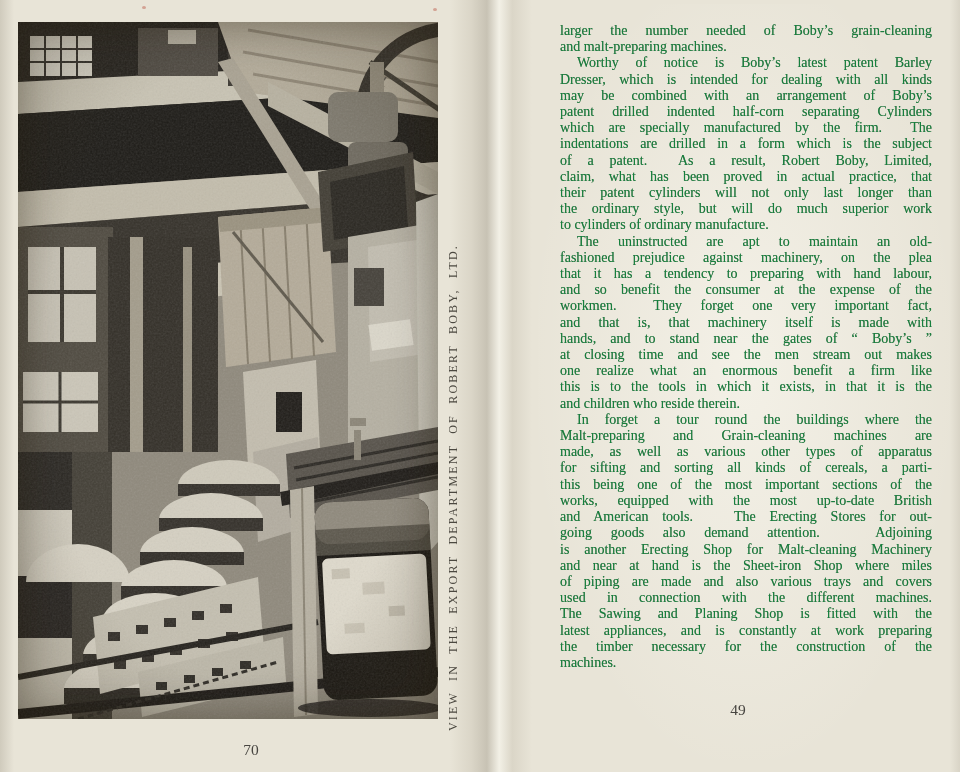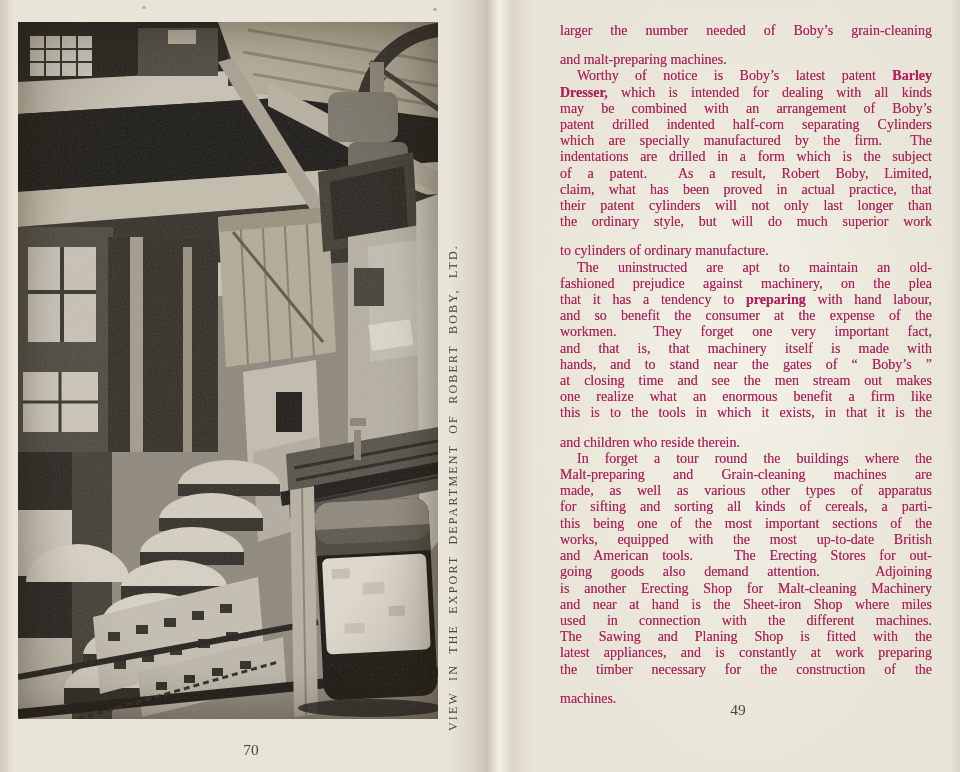--- a/index.html
+++ b/index.html
@@ -32,27 +32,27 @@
   .pagenum-left{left:211px;top:741px;}
   .pagenum-right{left:698px;top:701px;}
   
   .text-halo{
     position:absolute;left:538px;top:4px;width:412px;height:756px;
     background:radial-gradient(ellipse at 50% 48%, rgba(253,251,244,.55) 0%, rgba(253,251,244,0) 74%);
     pointer-events:none;
   }
   .text-column{
     position:absolute;left:560px;top:23px;width:372px;
-    font-size:14px;line-height:16.2px;color:#be185d;
+    font-size:14px;line-height:16.2px;color:#15803d;
     text-shadow:0 0 .4px rgba(58,54,46,.55);
   }
   .pline{text-align:justify;text-align-last:justify;}
-  .pline.lastline{text-align-last:left;margin-top:13px;}
+  .pline.lastline{text-align-last:left;}
   .pline.indent{text-indent:17px;}
-  .pline b{font-weight:bold;}
+  .pline b{font-weight:normal;}
   
   .gutter{
     position:absolute;left:450px;top:0;width:82px;height:772px;pointer-events:none;
     background:linear-gradient(90deg,
       rgba(101,88,62,0) 0%, rgba(101,88,62,.10) 26%,
       rgba(70,60,40,.20) 45%, rgba(255,255,248,.45) 60%,
       rgba(101,88,62,.10) 76%, rgba(101,88,62,0) 100%);
   }
   .edge-left{position:absolute;left:0;top:0;width:14px;height:772px;
     background:linear-gradient(90deg,rgba(80,70,50,.16),rgba(80,70,50,0));pointer-events:none;}
@@ -248,20 +248,21 @@
       <div class="pline indent">In forget a tour round the buildings where the</div>
       <div class="pline">Malt-preparing and Grain-cleaning machines are</div>
       <div class="pline">made, as well as various other types of apparatus</div>
       <div class="pline">for sifting and sorting all kinds of cereals, a parti-</div>
       <div class="pline">this being one of the most important sections of the</div>
       <div class="pline">works, equipped with the most up-to-date British</div>
       <div class="pline">and American tools.&nbsp;&nbsp; The Erecting Stores for out-</div>
       <div class="pline">going goods also demand attention.&nbsp;&nbsp; Adjoining</div>
       <div class="pline">is another Erecting Shop for Malt-cleaning Machinery</div>
       <div class="pline">and near at hand is the Sheet-iron Shop where miles</div>
+      <div class="pline">of piping are made and also various trays and covers</div>
       <div class="pline">used in connection with the different machines.</div>
       <div class="pline">The Sawing and Planing Shop is fitted with the</div>
       <div class="pline">latest appliances, and is constantly at work preparing</div>
       <div class="pline">the timber necessary for the construction of the</div>
       <div class="pline lastline">machines.</div>
     </div>
   </div>
 <div class="pagenum pagenum-right">49</div>
 
 <div class="gutter"></div>

